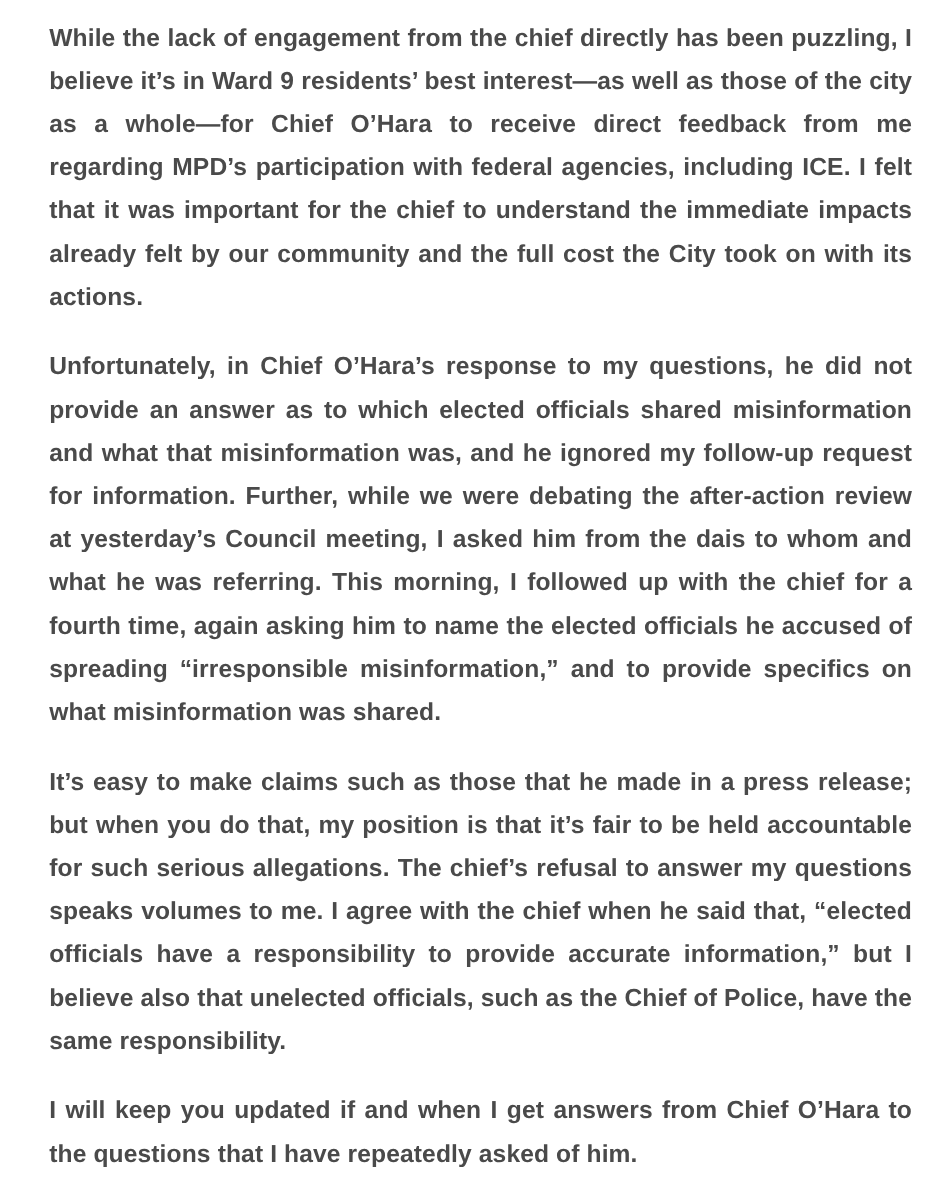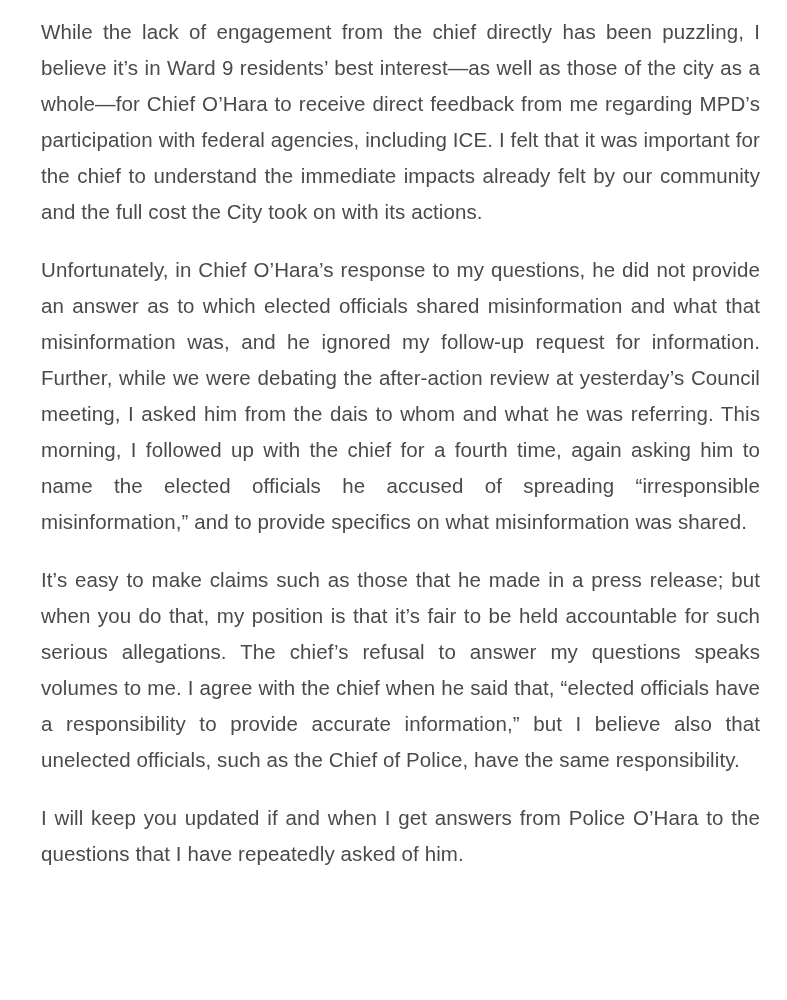--- a/index.html
+++ b/index.html
@@ -13,20 +13,21 @@
     height: 1000px;
     overflow: hidden;
     font-family: "Liberation Sans", sans-serif;
   }
   .page {
     box-sizing: border-box;
     width: 787px;
     height: 1000px;
     background: #ffffff;
     padding: 14px 27px 0 41px;
+    font-weight: bold;
   }
   .doc-body {
     width: 719px;
   }
   .para {
     margin: 0 0 22px 0;
     padding: 0;
     font-family: "Liberation Sans", sans-serif;
     font-size: 20.5px;
     line-height: 36px;
@@ -43,15 +44,15 @@
   }
 </style>
 </head>
 <body>
 
 <div class="page">
   <article class="doc-body">
     <p class="para">While the lack of engagement from the chief directly has been puzzling, I believe it’s in Ward 9 residents’ best interest—as well as those of the city as a whole—for Chief O’Hara to receive direct feedback from me regarding MPD’s participation with federal agencies, including ICE. I felt that it was important for the chief to understand the immediate impacts already felt by our community and the full cost the City took on with its actions.</p>
     <p class="para">Unfortunately, in Chief O’Hara’s response to my questions, he did not provide an answer as to which elected officials shared misinformation and what that misinformation was, and he ignored my follow-up request for information. Further, while we were debating the after-action review at yesterday’s Council meeting, I asked him from the dais to whom and what he was referring. This morning, I followed up with the chief for a fourth time, again asking him to name the elected officials he accused of spreading “irresponsible misinformation,” and to provide specifics on what misinformation was shared.</p>
     <p class="para">It’s easy to make claims such as those that he made in a press release; but when you do that, my position is that it’s fair to be held accountable for such serious allegations. The chief’s refusal to answer my questions speaks volumes to me. I agree with the chief when he said that, “elected officials have a responsibility to provide accurate information,” but I believe also that unelected officials, such as the Chief of Police, have the same responsibility.</p>
-    <p class="para">I will keep you updated if and when I get answers from Police O’Hara to the questions that I have repeatedly asked of him.</p>
+    <p class="para">I will keep you updated if and when I get answers from Chief O’Hara to the questions that I have repeatedly asked of him.</p>
   </article>
 </div>
 
 </body></html>

